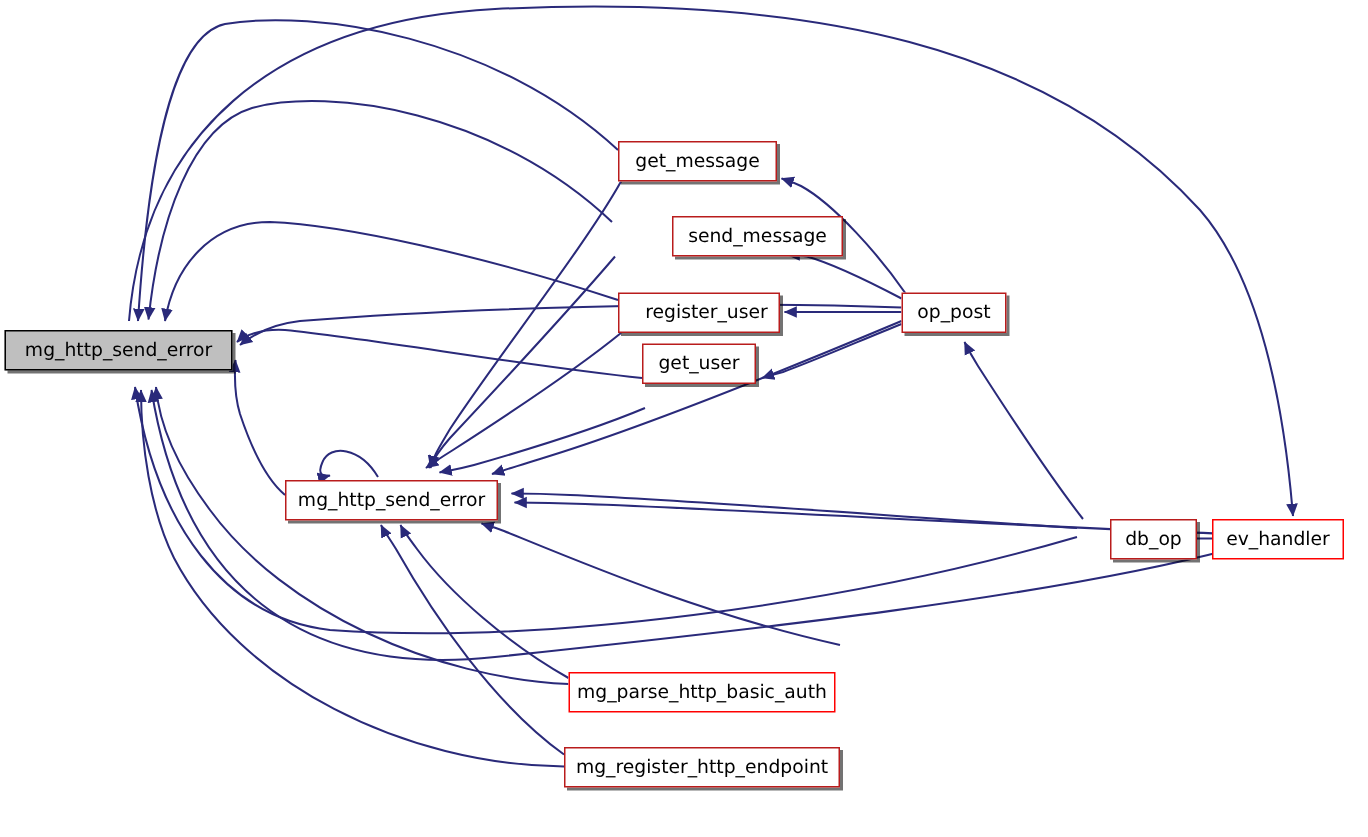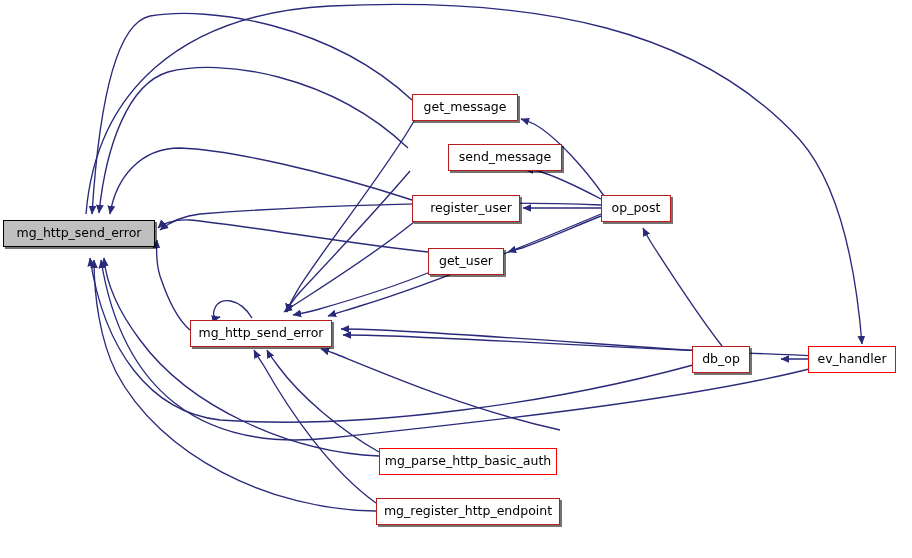--- a/index.html
+++ b/index.html
@@ -94,33 +94,33 @@
   </div>
 
   <div class="node" style="left:408px;top:144px;width:114px;height:27px;margin-left:40px;">
     <span class="lbl">send_message</span>
   </div>
 
   <div class="node" style="left:412px;top:195px;width:108px;height:27px;padding-left:10px;">
     <span class="lbl">register_user</span>
   </div>
 
-  <div class="node" style="left:428px;top:248px;width:76px;height:27px;">
+  <div class="node" style="left:428px;top:229px;width:76px;height:27px;">
     <span class="lbl">get_user</span>
   </div>
 
   <div class="node" style="left:190px;top:320px;width:142px;height:27px;">
     <span class="lbl">mg_http_send_error</span>
   </div>
 
   <div class="node" style="left:601px;top:195px;width:70px;height:27px;align-items:center;">
     <span class="lbl">op_post</span>
   </div>
 
-  <div class="node" style="left:692px;top:346px;width:58px;height:27px;">
+  <div class="node" style="left:740px;top:346px;width:58px;height:27px;">
     <span class="lbl">db_op</span>
   </div>
 
   <div class="node highlight" style="left:808px;top:346px;width:88px;height:27px;align-items:center;">
     <span class="lbl">ev_handler</span>
   </div>
 
   <div class="node" style="left:376px;top:498px;width:184px;height:27px;">
     <span class="lbl">mg_register_http_endpoint</span>
   </div>

